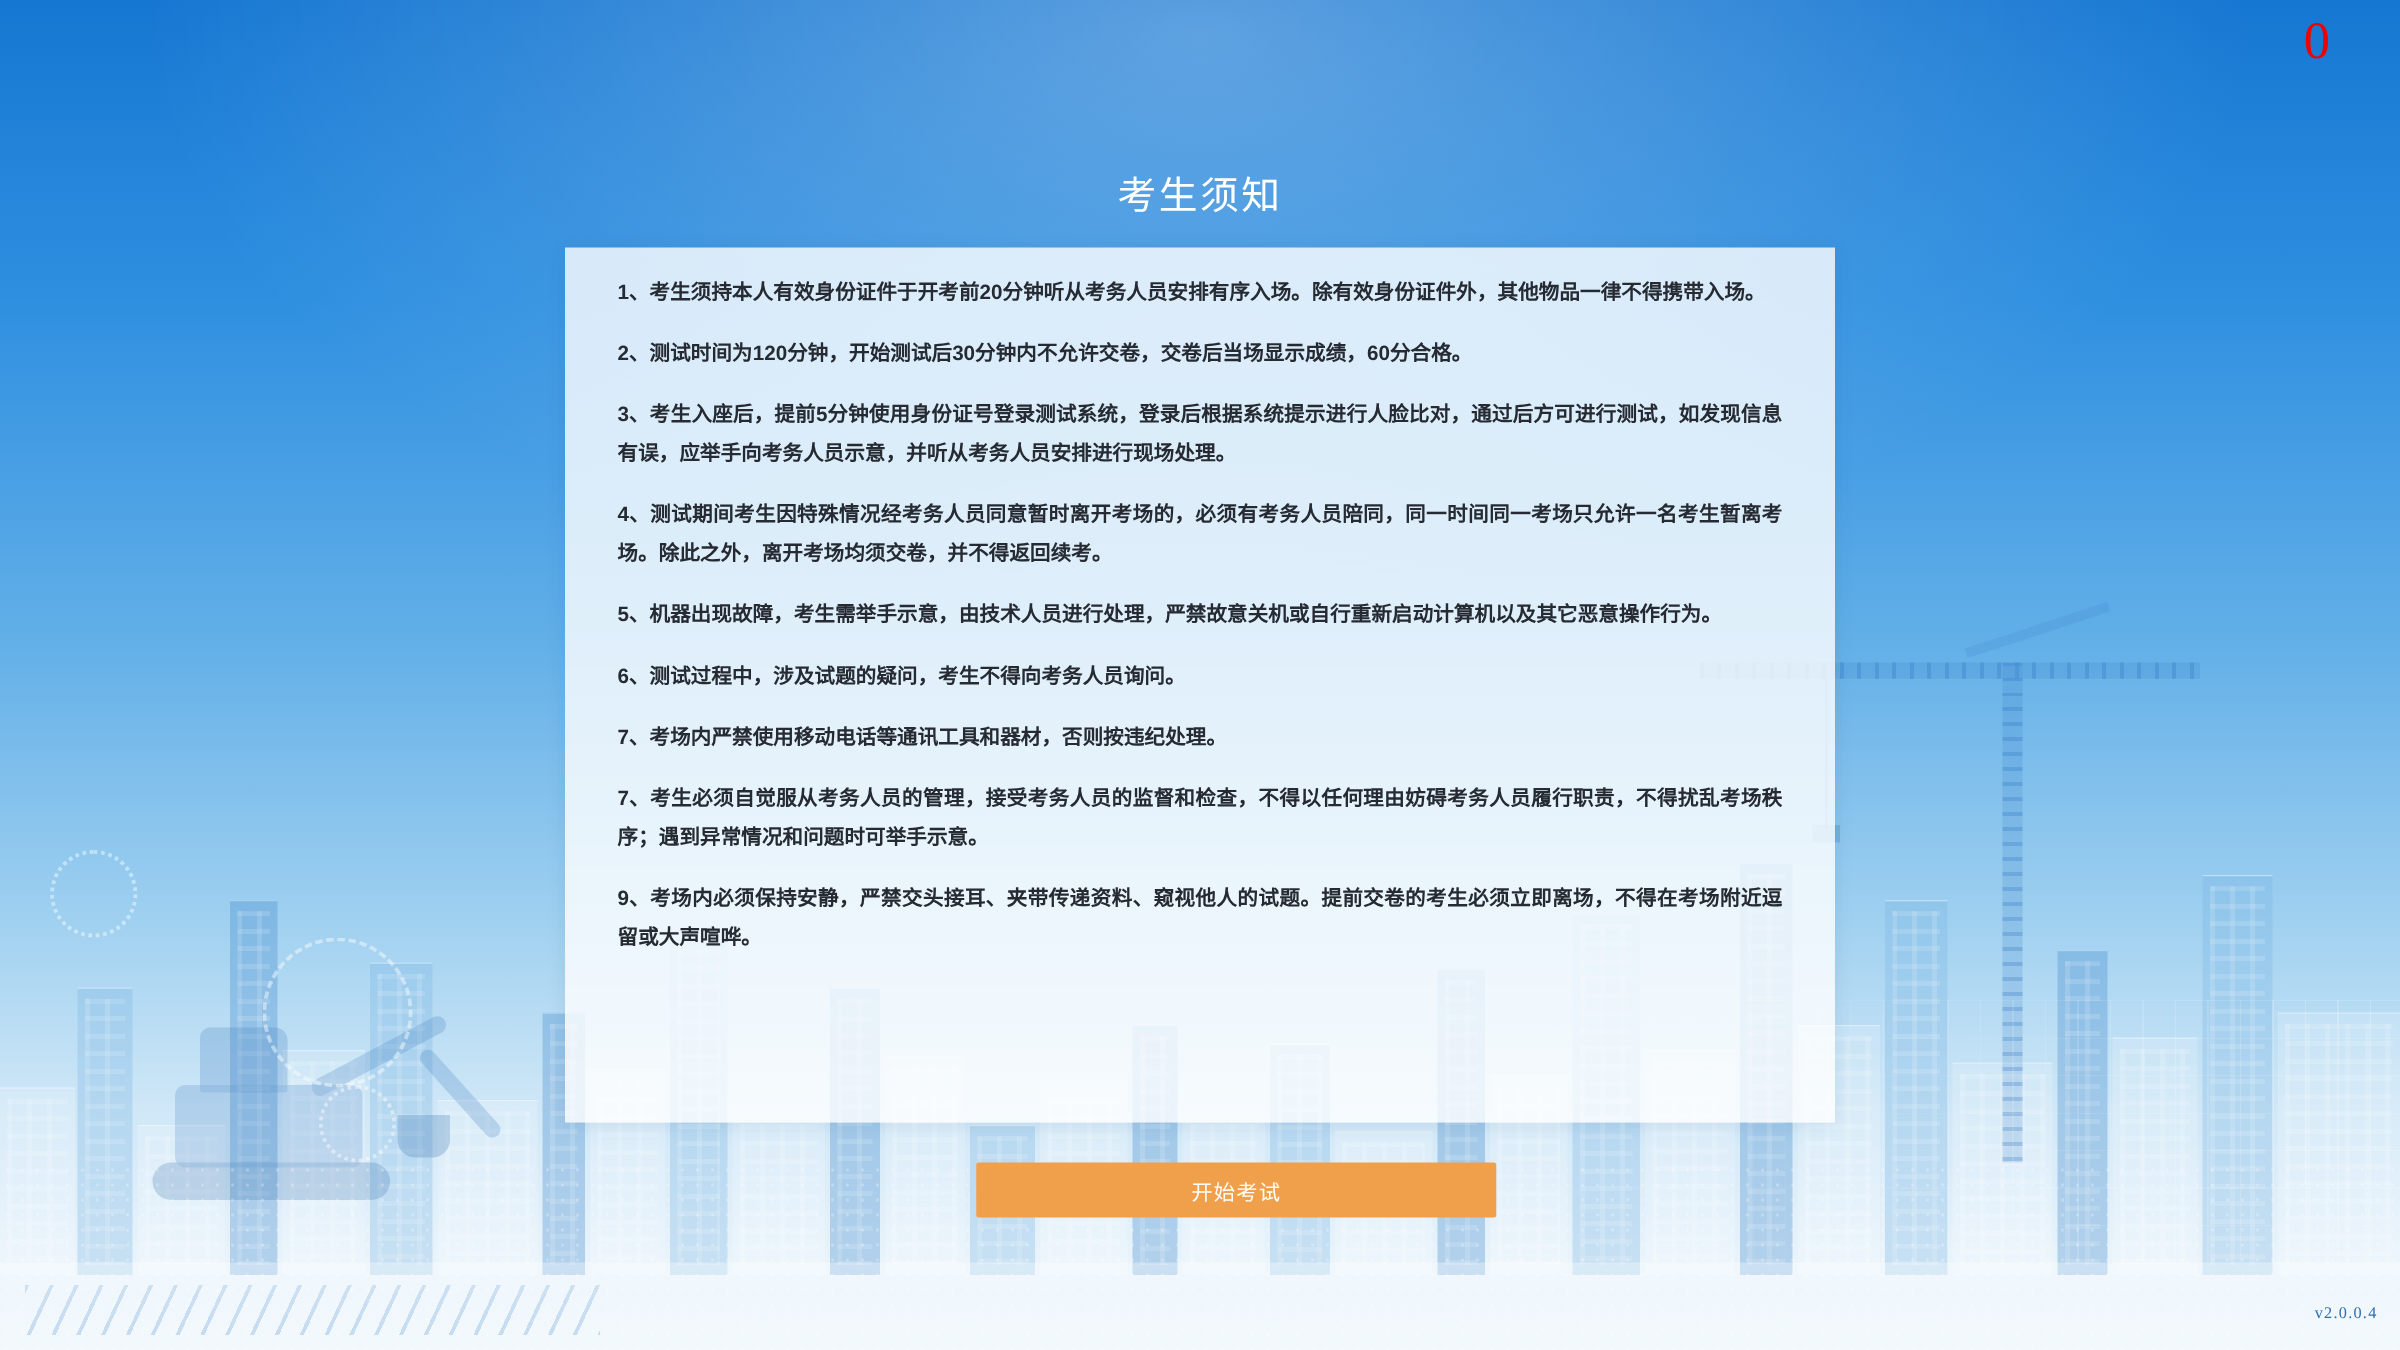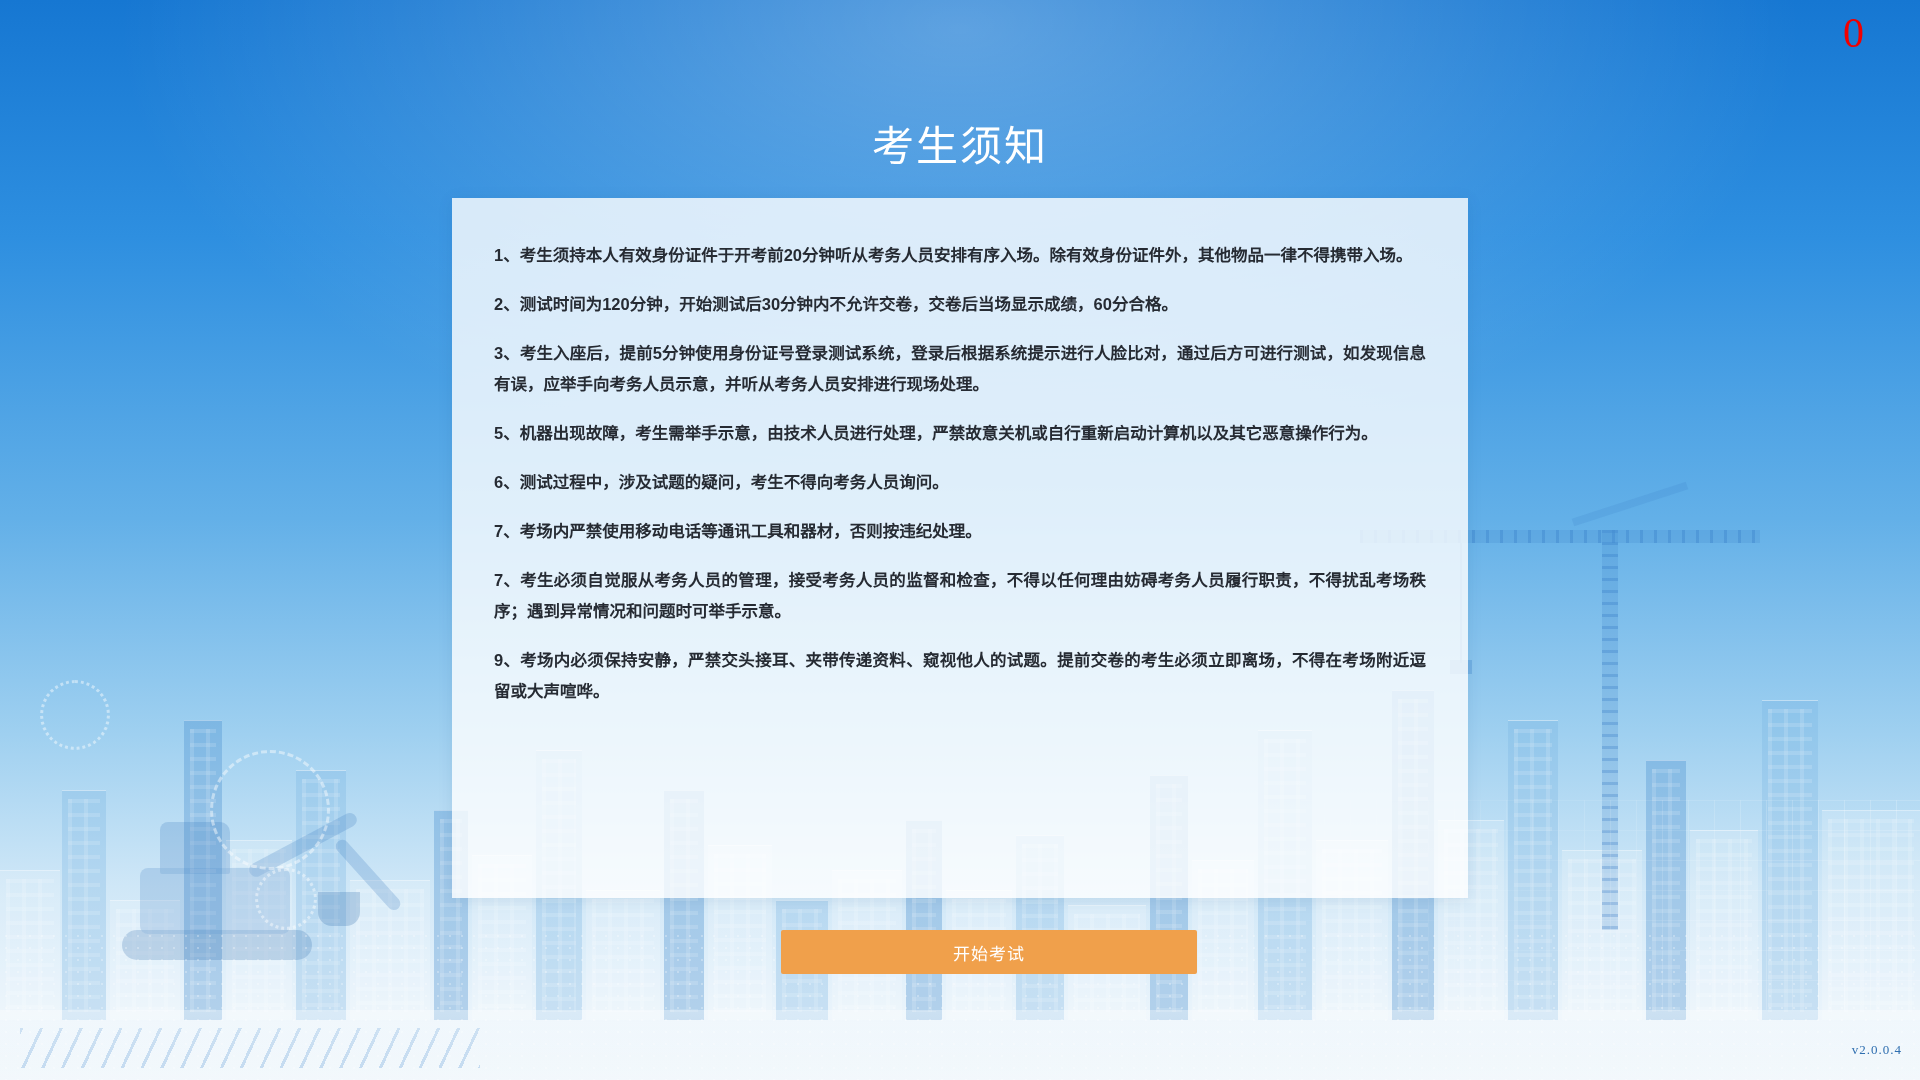--- a/index.html
+++ b/index.html
@@ -120,37 +120,37 @@
     position: absolute;
     top: 12px; right: 56px;
     font-size: 42px;
     line-height: 1;
     color: #f10000;
     font-family: "Liberation Serif", "DejaVu Serif", serif;
   }
 
   .page-title {
     position: absolute;
-    top: 112px; left: 0; right: 0;
+    top: 131px; left: 0; right: 0;
     text-align: center;
-    font-size: 42px;
+    font-size: 31px;
     font-weight: 400;
     color: #ffffff;
     letter-spacing: 2px;
   }
 
   .notice-card {
     position: absolute;
     left: 452px;
     top: 198px;
     width: 1016px;
     height: 700px;
     background: rgba(255,255,255,0.80);
     box-shadow: 0 2px 14px rgba(20,70,130,.10);
-    padding: 42px 42px 20px 42px;
+    padding: 21px 42px 20px 42px;
   }
 
   .notice-item {
     font-size: 16.5px;
     line-height: 31px;
     color: #262b33;
     margin-bottom: 18px;
     text-align: justify;
     font-family: "Liberation Sans", "DejaVu Sans", sans-serif;
     font-weight: bold;
@@ -314,20 +314,21 @@
   </div>
 
   <div class="counter">0</div>
 
   <h1 class="page-title">考生须知</h1>
 
   <div class="notice-card">
     <p class="notice-item">1、考生须持本人有效身份证件于开考前20分钟听从考务人员安排有序入场。除有效身份证件外，其他物品一律不得携带入场。</p>
     <p class="notice-item">2、测试时间为120分钟，开始测试后30分钟内不允许交卷，交卷后当场显示成绩，60分合格。</p>
     <p class="notice-item">3、考生入座后，提前5分钟使用身份证号登录测试系统，登录后根据系统提示进行人脸比对，通过后方可进行测试，如发现信息有误，应举手向考务人员示意，并听从考务人员安排进行现场处理。</p>
+    <p class="notice-item">4、测试期间考生因特殊情况经考务人员同意暂时离开考场的，必须有考务人员陪同，同一时间同一考场只允许一名考生暂离考场。除此之外，离开考场均须交卷，并不得返回续考。</p>
     <p class="notice-item">5、机器出现故障，考生需举手示意，由技术人员进行处理，严禁故意关机或自行重新启动计算机以及其它恶意操作行为。</p>
     <p class="notice-item">6、测试过程中，涉及试题的疑问，考生不得向考务人员询问。</p>
     <p class="notice-item">7、考场内严禁使用移动电话等通讯工具和器材，否则按违纪处理。</p>
     <p class="notice-item">7、考生必须自觉服从考务人员的管理，接受考务人员的监督和检查，不得以任何理由妨碍考务人员履行职责，不得扰乱考场秩序；遇到异常情况和问题时可举手示意。</p>
     <p class="notice-item">9、考场内必须保持安静，严禁交头接耳、夹带传递资料、窥视他人的试题。提前交卷的考生必须立即离场，不得在考场附近逗留或大声喧哗。</p>
   </div>
 
   <button class="start-btn">开始考试</button>
 
   <div class="version">v2.0.0.4</div>

